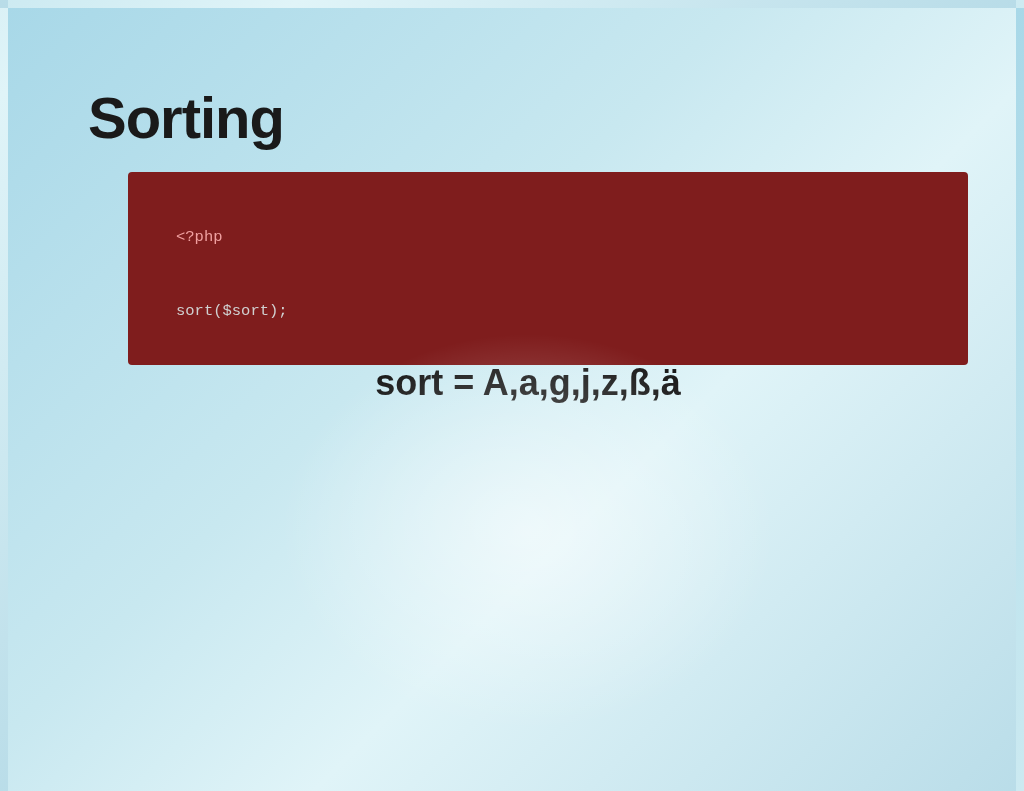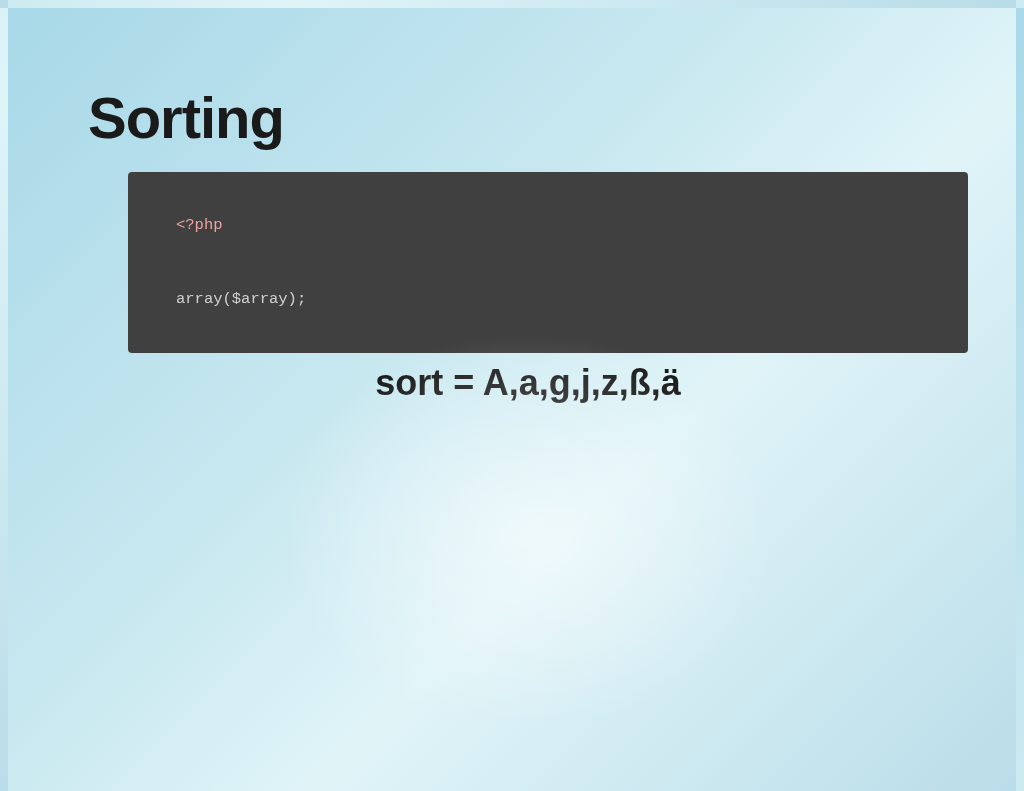--- a/index.html
+++ b/index.html
@@ -39,23 +39,23 @@
       color: #1a1a1a;
       letter-spacing: -1px;
       font-family: 'Arial Black', 'Arial', sans-serif;
     }
 
     .code-block-wrapper {
       position: absolute;
       top: 148px;
       left: 104px;
       right: 64px;
-      background-color: #404040;
+      background-color: #7f1d1d;
       border-radius: 4px;
-      padding: 32px 32px 32px 32px;
+      padding: 44px 32px 32px 32px;
     }
 
     .code-block {
       font-family: 'Courier New', Courier, monospace;
       font-size: 15.5px;
       line-height: 1.7;
     }
 
     .code-line {
       display: block;
@@ -89,17 +89,17 @@
 </head>
 <body>
 
 <h1 class="page-title">Sorting</h1>
 
 <div class="code-block-wrapper">
   <div class="code-block">
     <span class="code-line php-tag">&lt;?php</span>
     <div class="spacer"></div>
     <div class="spacer"></div>
-    <span class="code-line var-color">array($array);</span>
+    <span class="code-line var-color">sort($sort);</span>
   </div>
 </div>
 
 <div class="result-text">sort = A,a,g,j,z,ß,ä</div>
 
 </body></html>

